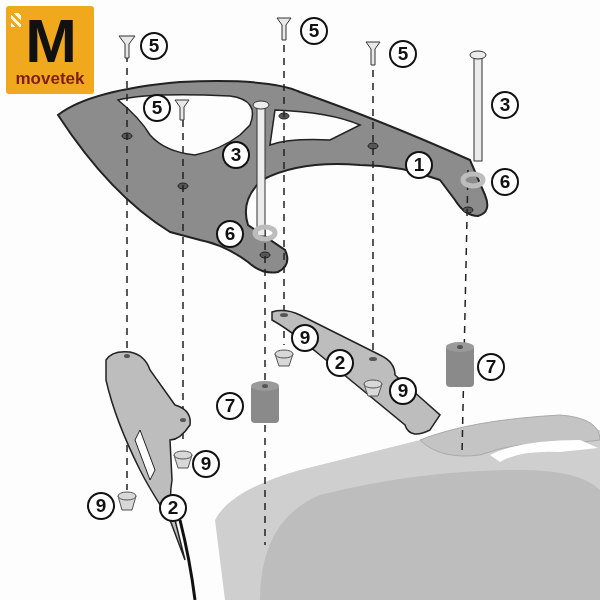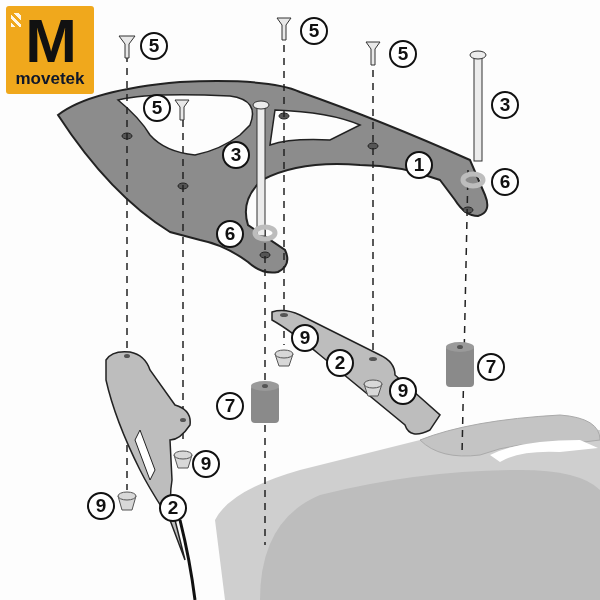--- a/index.html
+++ b/index.html
@@ -1,20 +1,20 @@
 <!DOCTYPE html>
 <html><head>
 <meta charset="utf-8">
 <style>
   html, body { margin:0; padding:0; background:#ffffff; }
   #stage { position:relative; width:600px; height:600px; overflow:hidden; background:#fdfdfd; font-family:"Liberation Sans", sans-serif; }
   svg { position:absolute; left:0; top:0; }
   .logo { position:absolute; left:6px; top:6px; width:88px; height:88px; background:#f0a81c; border-radius:3px; }
   .logo-m { position:absolute; left:8px; top:2px; width:72px; font-family:"Liberation Sans", sans-serif; font-weight:bold; font-size:62px; line-height:66px; color:#111; text-align:center; letter-spacing:-2px; }
-  .logo-text { position:absolute; left:0; bottom:5px; width:88px; text-align:center; font-family:"Liberation Sans", sans-serif; font-weight:bold; font-size:17px; color:#0f172a; }
+  .logo-text { position:absolute; left:0; bottom:5px; width:88px; text-align:center; font-family:"Liberation Sans", sans-serif; font-weight:bold; font-size:17px; color:#7f1d1d; }
   .logo-check { position:absolute; left:5px; top:7px; width:10px; height:14px;
     background: repeating-linear-gradient(45deg,#fff 0 3px,transparent 3px 6px); opacity:.9; }
   .callout { position:absolute; width:28px; height:28px; border:2.2px solid #111; border-radius:50%; background:#fff;
     box-sizing:border-box; text-align:center; line-height:24px; font-weight:bold; font-size:19px; color:#111;
     font-family:"Liberation Sans", sans-serif; }
 </style>
 </head>
 <body>
 
 <div id="stage">

